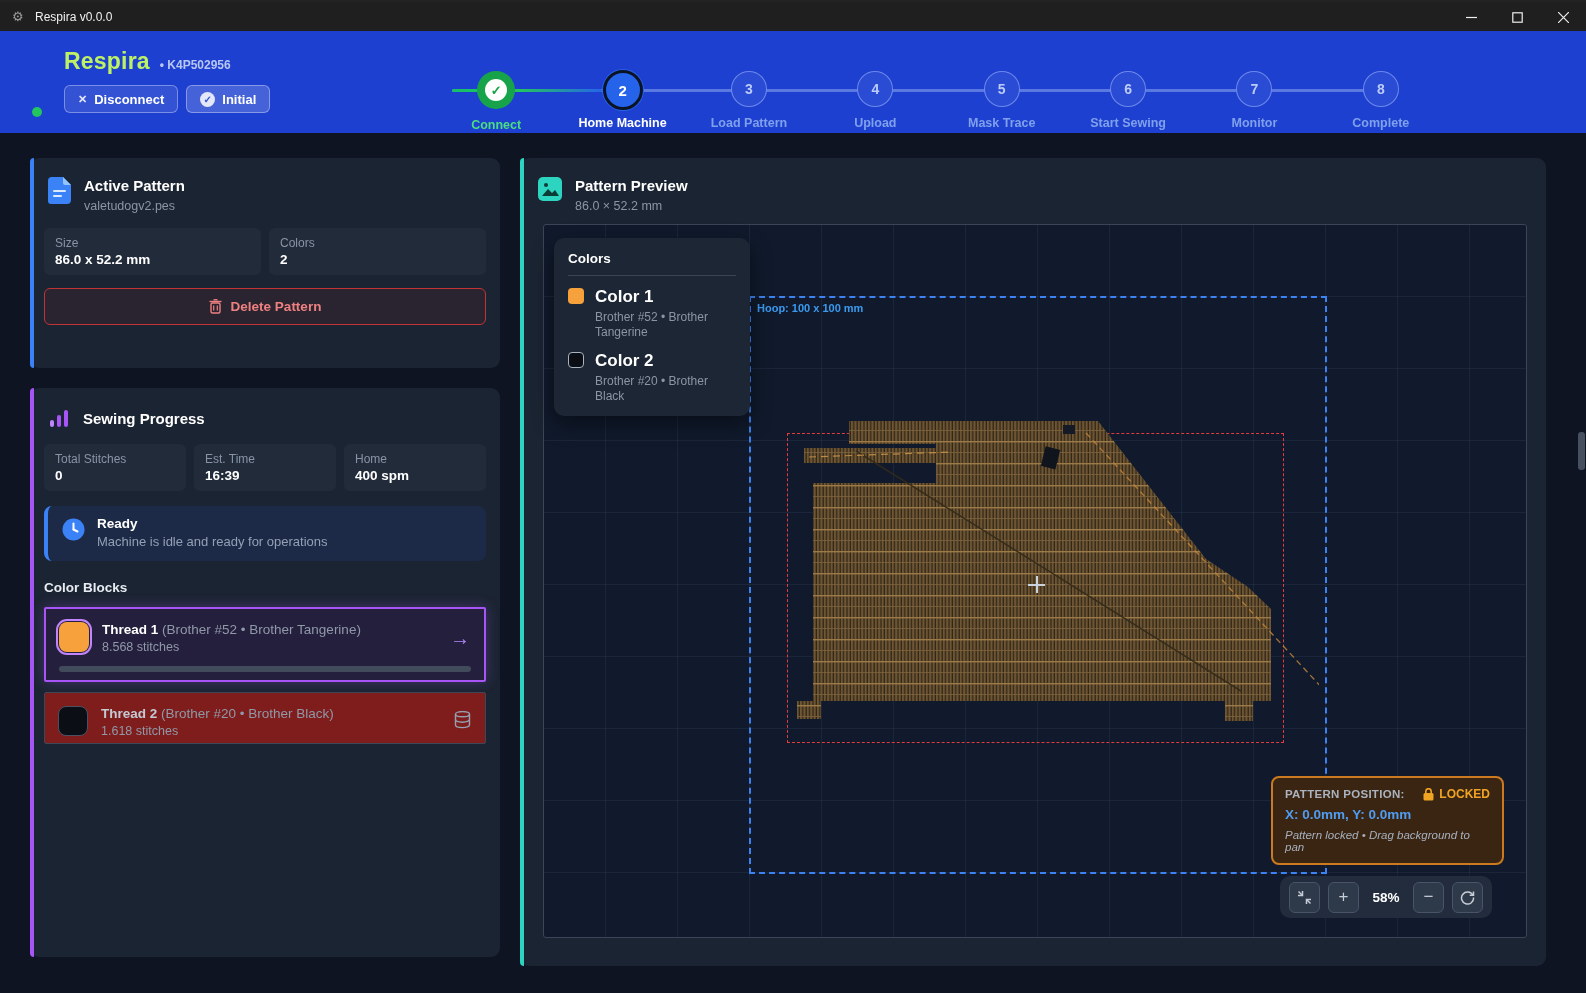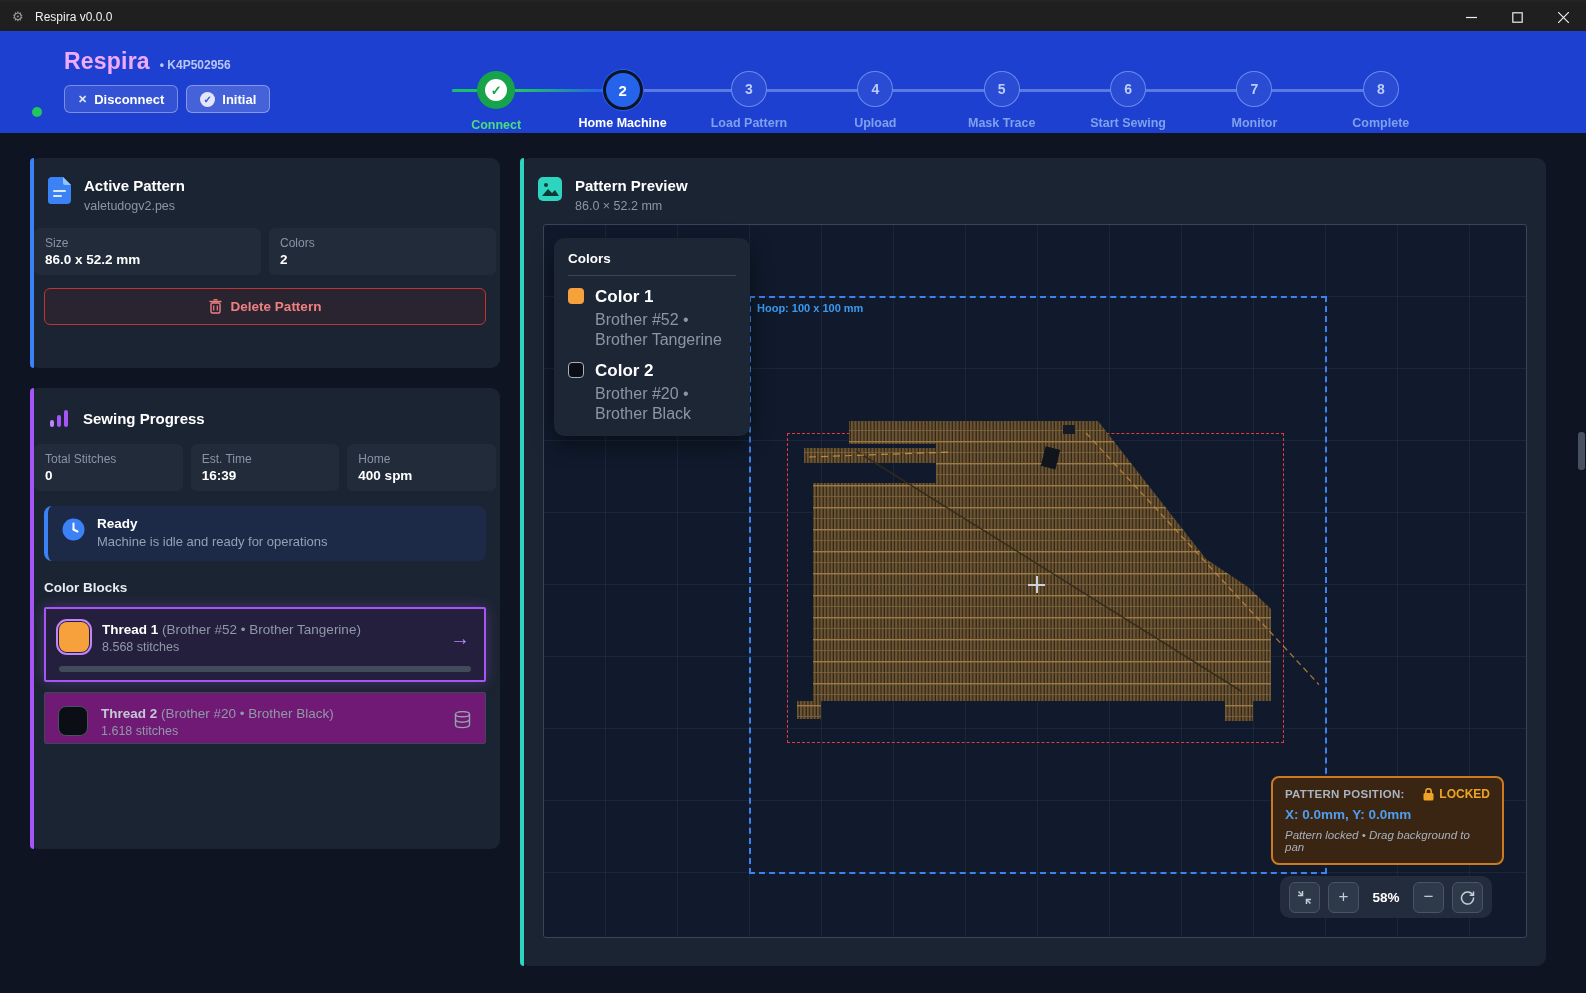--- a/index.html
+++ b/index.html
@@ -14,21 +14,21 @@
   .wincontrols { position:absolute; right:0; top:0; height:31px; display:flex; }
   .winbtn { width:46px; height:31px; display:flex; align-items:center; justify-content:center;
     color:#eee; font-size:12px; }
   .winbtn svg { display:block; }
 
   
   .header { position:absolute; left:0; top:31px; width:1586px; height:102px; background:#1e40d0; }
   .statusdot { position:absolute; left:32px; top:76px; width:10px; height:10px; border-radius:50%; background:#22c55e; }
   .brand { position:absolute; left:64px; top:17px; }
   .brandrow { display:flex; align-items:baseline; gap:10px; }
-  .brandname { font-size:23px; font-weight:bold; color:#f0abfc; letter-spacing:.2px;}
+  .brandname { font-size:23px; font-weight:bold; color:#bef264; letter-spacing:.2px;}
   .brandserial { font-size:12px; color:#b9c6f2; font-weight:bold;}
   .brandbtns { display:flex; gap:8px; margin-top:10px; }
   .hbtn { display:flex; align-items:center; gap:7px; height:28px; padding:0 13px; border-radius:6px;
     background:rgba(255,255,255,0.10); border:1px solid rgba(255,255,255,0.35); color:#fff;
     font-size:13px; font-weight:bold; cursor:pointer; }
   .hbtn.initial { background:rgba(255,255,255,0.18); }
   .hbtn .x { font-size:11px; color:#e3e8ff; }
   .hbtn .chk { width:15px; height:15px; border-radius:50%; background:rgba(255,255,255,0.85);
     color:#2b50d8; font-size:10px; font-weight:bold; display:flex; align-items:center; justify-content:center;}
 
@@ -52,21 +52,21 @@
   .steplabel.done { color:#4ade80; }
   .steplabel.active { color:#fff; }
 
   
   .card { position:absolute; background:#1b2432; border-radius:9px; }
   .card .edge { position:absolute; left:0; top:0; bottom:0; width:4px; border-radius:9px 0 0 9px; }
   .cardhead { display:flex; gap:13px; padding:19px 18px 0 18px; }
   .cardtitle { font-size:15px; font-weight:bold; color:#fff; }
   .cardsub { font-size:12.5px; color:#8b96a5; margin-top:5px; }
 
-  .statrow { display:flex; gap:8px; padding:0 4px; margin-top:15px; }
+  .statrow { display:flex; gap:8px; padding:0 14px; margin-top:15px; }
   .statbox { flex:1; background:#222b3a; border-radius:6px; padding:8px 11px; }
   .statlabel { font-size:12px; color:#8894a5; }
   .statvalue { font-size:13.5px; font-weight:bold; color:#fff; margin-top:2px; }
 
   
   .colorsrow { display:flex; align-items:center; gap:8px; padding:0 14px; margin-top:14px; }
   .colorsrow .lbl { font-size:13px; color:#aeb6c2; }
   .dot { width:13px; height:13px; border-radius:50%; }
   .dot.black { border:1px solid #596273; }
   .deletebtn { margin:13px 14px 0 14px; height:37px; border-radius:6px; border:1px solid #c23333;
@@ -76,21 +76,21 @@
   
   .readybox { margin:15px 14px 0 14px; background:#1d2a47; border-left:4px solid #3b82f6; border-radius:8px;
     padding:10px 12px 12px 14px; display:flex; gap:12px; align-items:flex-start;}
   .readytitle { font-size:13.5px; font-weight:bold; color:#fff; }
   .readydesc { font-size:13px; color:#93a0b4; margin-top:3px; }
   .blockslabel { font-size:13.5px; font-weight:bold; color:#e8ecf1; padding:0 14px; margin-top:19px; }
 
   .thread { margin:12px 14px 0 14px; border-radius:2px; position:relative; padding:13px 14px 0 13px; }
   .thread.t1 { border:2px solid #a855f7; background:#251f3e; height:75px;
     box-shadow:0 0 14px rgba(168,85,247,0.30); }
-  .thread.t2 { border:1px solid #3e4757; background:#701a75; height:52px; margin-top:10px;}
+  .thread.t2 { border:1px solid #3e4757; background:#7f1d1d; height:52px; margin-top:10px;}
   .threadrow { display:flex; align-items:flex-start; gap:13px; }
   .swatch { width:30px; height:30px; border-radius:8px; flex:none; }
   .swatch.ring-purple { outline:2px solid #c084fc; outline-offset:1px; }
   .swatch.ring-gray { border:1px solid #4a5261; }
   .threadname { font-size:13.5px; color:#8f99a8; }
   .threadname b { color:#fff; }
   .thread.t2 .threadname b { color:#c3cad4; }
   .threadstitches { font-size:12.5px; color:#8f99a8; margin-top:3px; }
   .threadicon { margin-left:auto; align-self:center; }
   .arrowglyph { color:#b388fa; font-size:20px; font-weight:bold; }
@@ -115,21 +115,21 @@
   .crosshair:after { left:8px; top:0; width:2px; height:17px; }
 
   .colorspanel { position:absolute; left:10px; top:13px; width:196px; background:#1d2634; border-radius:10px;
     box-shadow:0 8px 22px rgba(0,0,0,0.45); padding:13px 14px 12px 14px; }
   .colorspanel .ptitle { font-size:13.5px; font-weight:bold; color:#fff; padding-bottom:9px;
     border-bottom:1px solid #3a4454; }
   .colorentry { display:flex; gap:11px; margin-top:11px; }
   .cswatch { width:16px; height:16px; border-radius:4px; flex:none; margin-top:1px;}
   .cswatch.ring { border:1.5px solid #aab3c0; }
   .cname { font-size:17px; font-weight:bold; color:#fff; }
-  .cdesc { font-size:16px; color:#8b96a5; margin-top:3px; line-height:1.25; }
+  .cdesc { font-size:12px; color:#8b96a5; margin-top:3px; line-height:1.25; }
 
   .posoverlay { position:absolute; left:727px; top:551px; width:233px; background:#3a2512;
     border:2px solid #cc7a1f; border-radius:8px; padding:9px 12px 10px 12px; }
   .posrow1 { display:flex; align-items:center; justify-content:space-between; }
   .poslabel { font-size:11.5px; font-weight:bold; color:#aab3bf; letter-spacing:.3px; }
   .poslock { display:flex; align-items:center; gap:5px; font-size:12px; font-weight:bold; color:#f0a424; }
   .poscoords { font-size:13.5px; font-weight:bold; color:#4f9cf0; margin-top:6px; }
   .poshint { font-size:11.5px; font-style:italic; color:#a7b0bd; margin-top:7px; }
 
   .zoombar { position:absolute; left:736px; top:651px; height:42px; background:#232c3c; border-radius:10px;
@@ -255,21 +255,21 @@
       <rect x="2" y="4" width="9" height="10" rx="1.5" fill="none" stroke="#ef8080" stroke-width="1.4"></rect>
       <line x1="0.5" y1="2.5" x2="12.5" y2="2.5" stroke="#ef8080" stroke-width="1.4"></line>
       <line x1="4.5" y1="0.8" x2="8.5" y2="0.8" stroke="#ef8080" stroke-width="1.4"></line>
       <line x1="4.7" y1="6.5" x2="4.7" y2="11.5" stroke="#ef8080" stroke-width="1.2"></line>
       <line x1="8.3" y1="6.5" x2="8.3" y2="11.5" stroke="#ef8080" stroke-width="1.2"></line>
     </svg>
     <span>Delete Pattern</span>
   </div>
 </div>
 
-<div class="card" style="left:30px; top:388px; width:470px; height:461px;">
+<div class="card" style="left:30px; top:388px; width:470px; height:569px;">
   <div class="edge" style="background:#a855f7;"></div>
   <div class="cardhead" style="align-items:center;">
     <svg width="22" height="22" viewBox="0 0 22 22">
       <rect x="2" y="13" width="4" height="7" rx="2" fill="#c084fc"></rect>
       <rect x="9" y="8" width="4" height="12" rx="2" fill="#a855f7"></rect>
       <rect x="16" y="3" width="4" height="17" rx="2" fill="#a855f7"></rect>
     </svg>
     <div class="cardtitle">Sewing Progress</div>
   </div>
   <div class="statrow">

